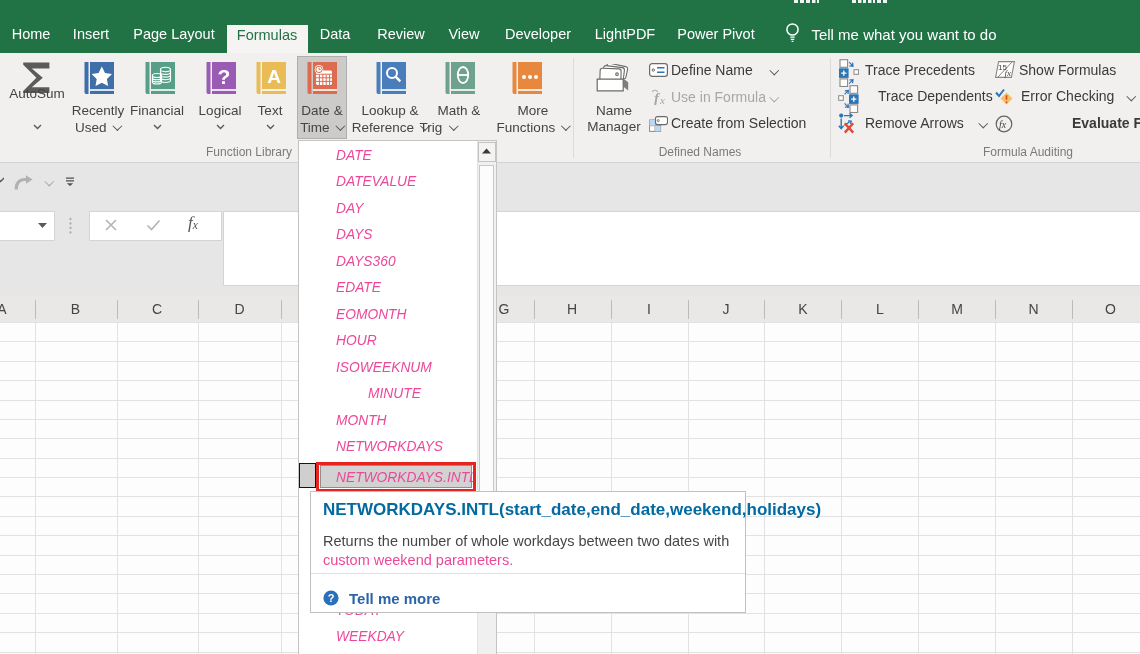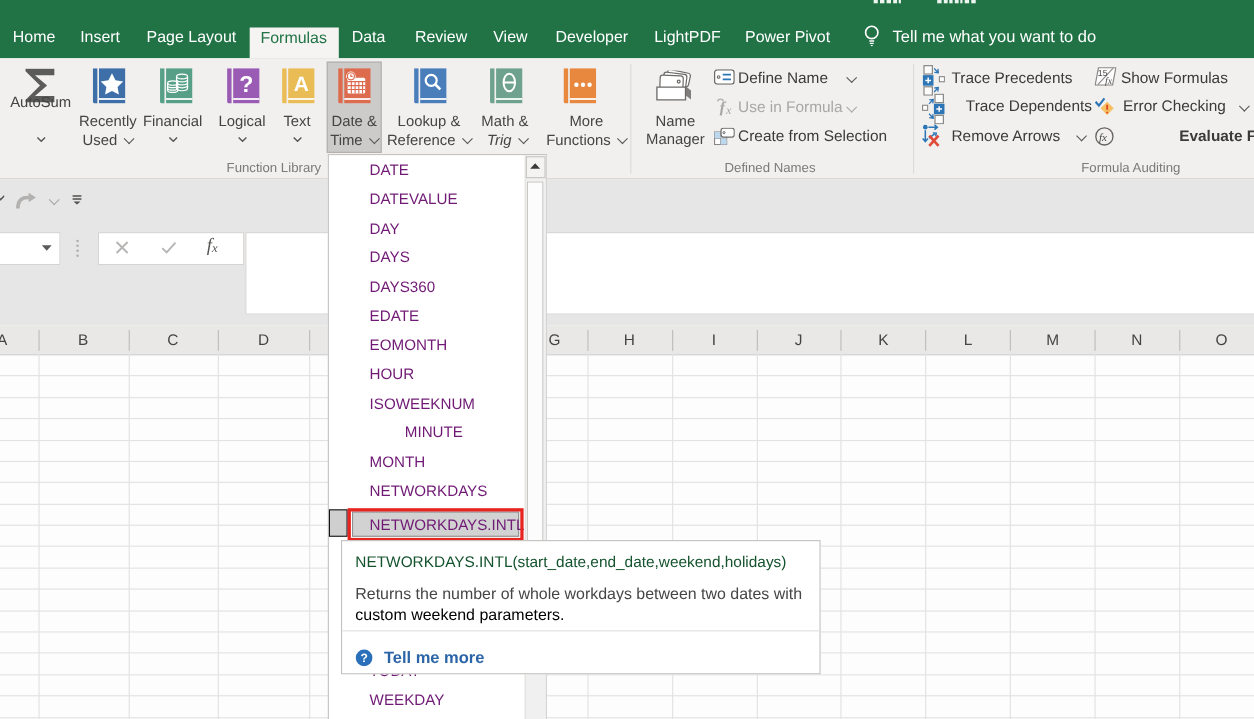--- a/index.html
+++ b/index.html
@@ -38,21 +38,21 @@
         font-size:14px;color:#444;}
   .colsep{position:absolute;top:300px;height:19px;width:1px;background:#bdbbba;}
   
   #grid{left:0;top:323px;width:1140px;height:331px;background:#fdfdfd;}
   .hline{position:absolute;left:0;width:1140px;height:1px;background:#e2e2e2;}
   .vline{position:absolute;top:322px;height:332px;width:1px;background:#e2e2e2;}
   
   #dropdown{left:298px;top:140px;width:199px;height:514px;background:#fff;
             border:1px solid #c6c4c2;border-bottom:none;box-sizing:border-box;z-index:5;}
   .mitem{position:absolute;left:38px;transform:translateY(-50%);font-size:13.8px;
-         color:#701a75;white-space:nowrap;z-index:6;}
+         color:#ec4899;white-space:nowrap;z-index:6;font-style:italic;}
   
   #tooltip{left:310px;top:491px;width:436px;height:122px;background:#fff;
            border:1px solid #c3c1bf;box-sizing:border-box;z-index:9;}
 </style>
 </head>
 <body>
 <div class="abs" id="greenbar"></div>
 <svg class="abs" style="left:794px;top:0px;z-index:2;" width="100" height="4" viewBox="0 0 100 4">
   <g fill="#eef4f0">
    <rect x="0" y="0" width="4" height="3"></rect>
@@ -178,21 +178,21 @@
 <div class="rlabel" style="left:98px;top:110px;">Recently</div>
 <div class="rlabel" style="left:98px;top:127px;">Used <span class="chev"></span></div>
 <div class="rlabel" style="left:157px;top:110px;">Financial</div>
 <div class="rlabel" style="left:220px;top:110px;">Logical</div>
 <div class="rlabel" style="left:270px;top:110px;">Text</div>
 <div class="rlabel" style="left:322px;top:110px;">Date &amp;</div>
 <div class="rlabel" style="left:322px;top:127px;">Time <span class="chev"></span></div>
 <div class="rlabel" style="left:390px;top:110px;">Lookup &amp;</div>
 <div class="rlabel" style="left:390px;top:127px;">Reference <span class="chev"></span></div>
 <div class="rlabel" style="left:459px;top:110px;">Math &amp;</div>
-<div class="rlabel" style="left:461px;top:127px;font-style:italic;">Trig <span class="chev"></span></div>
+<div class="rlabel" style="left:438px;top:127px;">Trig <span class="chev"></span></div>
 <div class="rlabel" style="left:533px;top:110px;">More</div>
 <div class="rlabel" style="left:533px;top:127px;">Functions <span class="chev"></span></div>
 <svg class="abs" style="left:33px;top:124px;" width="9" height="6" viewBox="0 0 9 6">
     <path d="M1,1 L4.5,4.5 L8,1" stroke="#565654" stroke-width="1.3" fill="none"></path>
   </svg>
 <svg class="abs" style="left:153px;top:124px;" width="9" height="6" viewBox="0 0 9 6">
     <path d="M1,1 L4.5,4.5 L8,1" stroke="#565654" stroke-width="1.3" fill="none"></path>
   </svg>
 <svg class="abs" style="left:216px;top:124px;" width="9" height="6" viewBox="0 0 9 6">
     <path d="M1,1 L4.5,4.5 L8,1" stroke="#565654" stroke-width="1.3" fill="none"></path>
@@ -414,21 +414,21 @@
 <div class="mitem" style="left:336px;top:446px;">NETWORKDAYS</div>
 <div class="mitem" style="left:336px;top:610px;">TODAY</div>
 <div class="mitem" style="left:336px;top:635.5px;">WEEKDAY</div>
 
 <div class="abs" style="left:299.3px;top:462.7px;width:16.7px;height:25.1px;background:#cfcfcf;border:1.8px solid #141414;box-sizing:border-box;z-index:6;"></div>
 <div class="abs" style="left:319.9px;top:465.4px;width:152.5px;height:22.6px;background:#d2d2d2;border:1px solid #8f8f8f;box-sizing:border-box;z-index:6;"></div>
 <div class="mitem" style="left:336px;top:476.5px;z-index:7;">NETWORKDAYS.INTL</div>
 <div class="abs" style="left:315.9px;top:461.9px;width:160.5px;height:29.9px;border:3.8px solid #e62420;box-sizing:border-box;z-index:8;"></div>
 
 <div class="abs" id="tooltip"></div>
-<div class="abs ctry" style="left:323px;top:510px;font-size:14px;font-weight:normal;color:#14532d;z-index:10;white-space:nowrap;">NETWORKDAYS.INTL(start_date,end_date,weekend,holidays)</div>
+<div class="abs ctry" style="left:323px;top:510px;font-size:17px;font-weight:bold;color:#0369a1;z-index:10;white-space:nowrap;">NETWORKDAYS.INTL(start_date,end_date,weekend,holidays)</div>
 <div class="abs ctry" style="left:323px;top:541px;font-size:14.5px;color:#464646;z-index:10;white-space:nowrap;">Returns the number of whole workdays between two dates with</div>
-<div class="abs ctry" style="left:323px;top:559.5px;font-size:14.5px;color:#000000;z-index:10;white-space:nowrap;">custom weekend parameters.</div>
+<div class="abs ctry" style="left:323px;top:559.5px;font-size:14.5px;color:#ec4899;z-index:10;white-space:nowrap;">custom weekend parameters.</div>
 <div class="abs" style="left:311px;top:573px;width:434px;height:1px;background:#e2e0de;z-index:10;"></div>
 <svg class="abs" style="left:323px;top:589.5px;z-index:10;" width="16" height="16" viewBox="0 0 16 16">
   <circle cx="8" cy="8" r="7.6" fill="#2a6fba"></circle>
   <text x="8" y="12" font-size="11" font-weight="bold" fill="#fff" text-anchor="middle" font-family="'Liberation Sans',sans-serif">?</text>
 </svg>
 <div class="abs ctry" style="left:349px;top:597.5px;font-size:15px;font-weight:bold;color:#2b64a7;z-index:10;white-space:nowrap;">Tell me more</div>
 
 </body></html>

